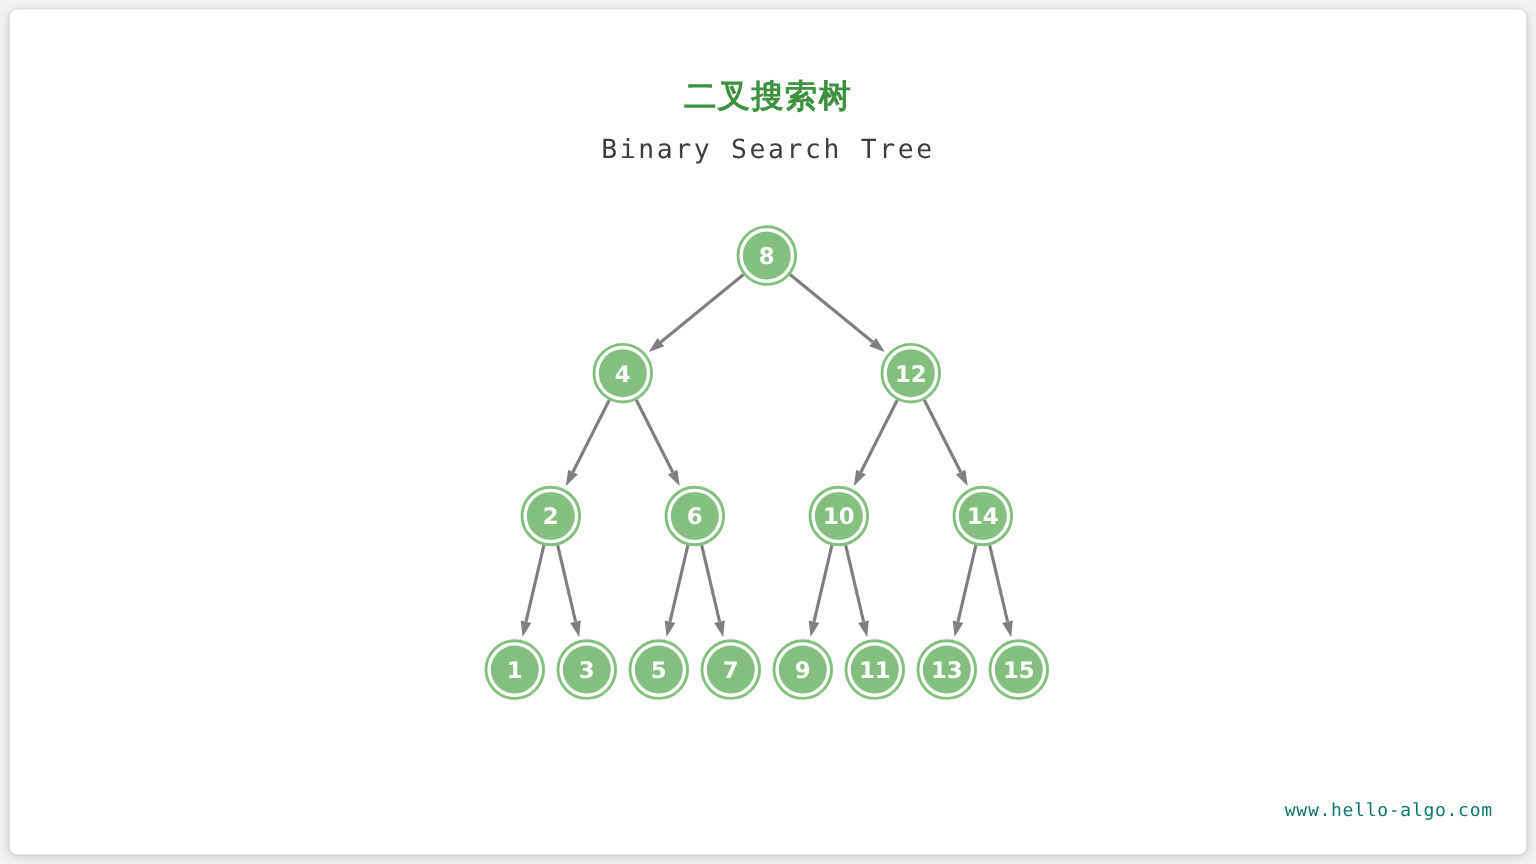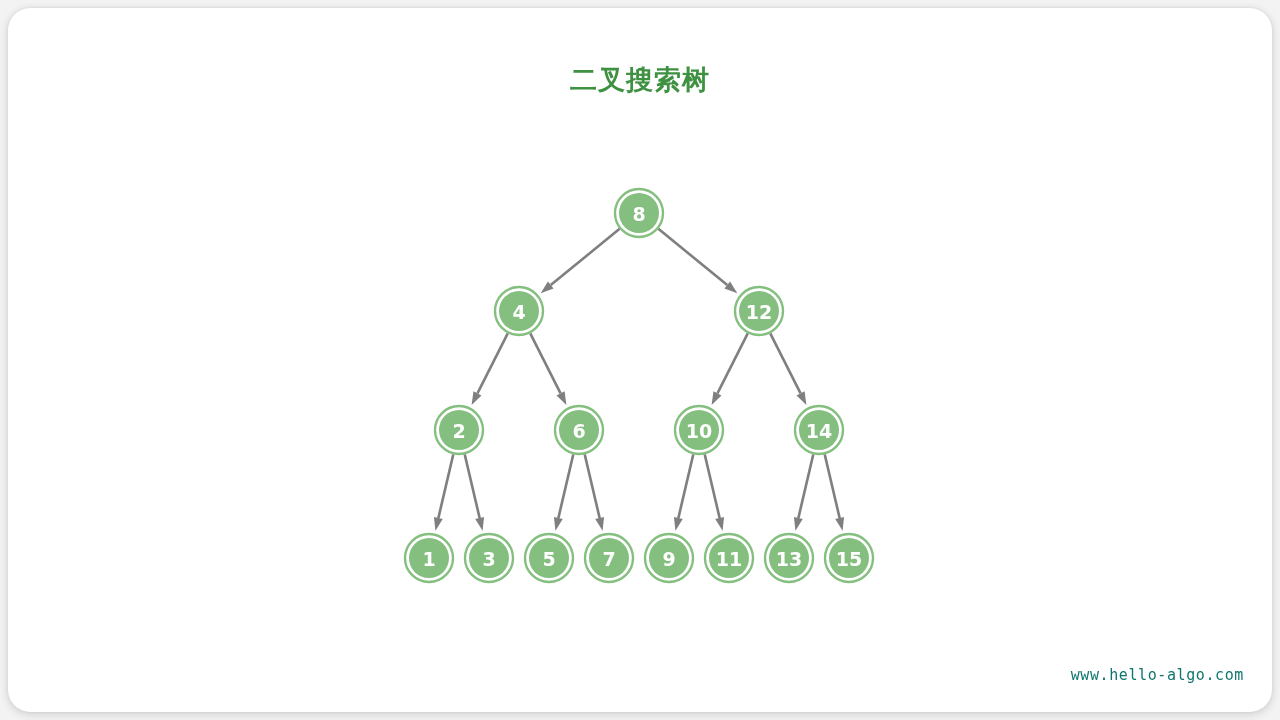--- a/index.html
+++ b/index.html
@@ -20,21 +20,21 @@
   }
 
   
   #card {
     position: absolute;
     left: 8px;
     top: 8px;
     width: 1264px;
     height: 704px;
     background: #ffffff;
-    border-radius: 22px;
+    border-radius: 6px;
     box-shadow: 0 2px 10px rgba(0,0,0,0.16), 0 0 2px rgba(0,0,0,0.10);
     overflow: hidden;
   }
 
   #title {
     position: absolute;
     left: 0;
     top: 54px;
     width: 1264px;
     text-align: center;
@@ -103,20 +103,21 @@
   }
 </style>
 </head>
 <body>
 
 <div id="stage">
   <div id="card">
 
     <div id="title">二叉搜索树</div>
 
+    <div id="subtitle">Binary Search Tree</div>
 
     <svg id="tree-svg" viewBox="0 0 1264 704">
       <g id="edges-layer">
           <g>
             <line x1="611.636696810334" y1="220.8133642715606" x2="542.7558172310523" y2="277.0660825946406" class="edge-line"></line>
             <polygon class="edge-head" points="532.686899572426,285.2890320158521 539.9094116621715,273.5806880205007 545.6022227999332,280.5514771687805"></polygon>
           </g>
           <g>
             <line x1="650.363303189666" y1="220.8133642715606" x2="719.2441827689477" y2="277.0660825946406" class="edge-line"></line>
             <polygon class="edge-head" points="729.313100427574,285.2890320158521 716.3977772000668,280.5514771687805 722.0905883378285,273.5806880205007"></polygon>

